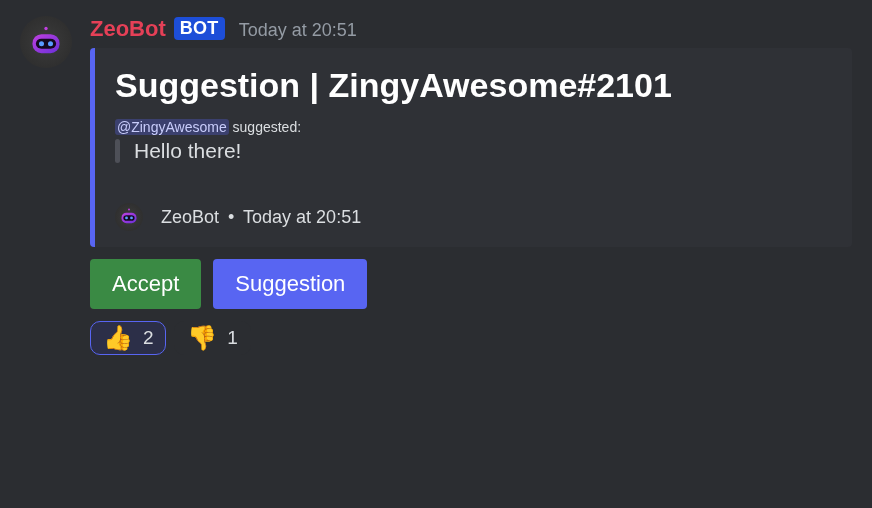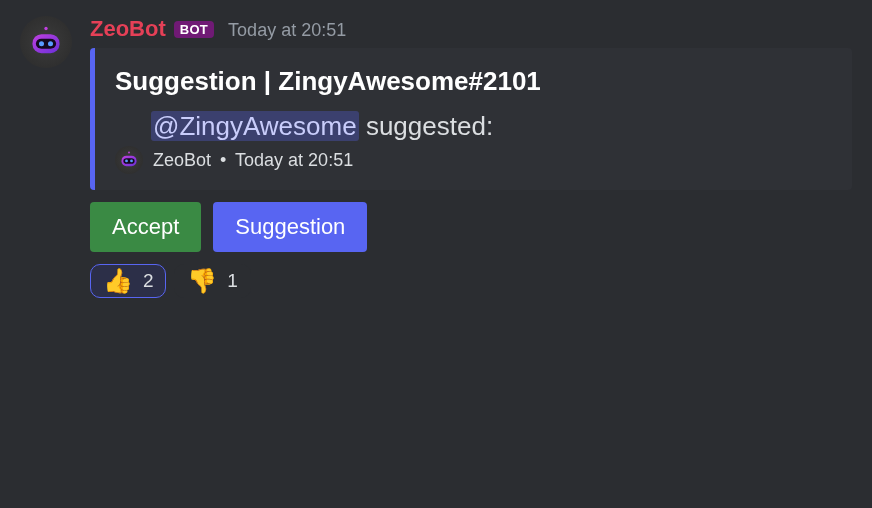--- a/index.html
+++ b/index.html
@@ -37,23 +37,23 @@
     align-items: baseline;
     gap: 8px;
     margin-bottom: 6px;
   }
   .author-name {
     font-size: 22px;
     font-weight: 600;
     color: #e54057;
   }
   .bot-tag {
-    background: #701a75;
+    background: #1d4ed8;
     color: #fff;
-    font-size: 13px;
+    font-size: 18px;
     font-weight: 600;
     padding: 1px 6px;
     border-radius: 4px;
     text-transform: uppercase;
     letter-spacing: 0.3px;
     position: relative;
     top: -2px;
   }
   .timestamp {
     color: #949ba4;
@@ -65,29 +65,28 @@
     background: #2f3136;
     border-radius: 4px;
     padding: 18px 20px 16px 20px;
     display: flex;
     gap: 16px;
     position: relative;
   }
   .embed-main { flex: 1; min-width: 0; }
   .embed-title {
     color: #ffffff;
-    font-size: 26px;
+    font-size: 34px;
     font-weight: 700;
     margin: 0 0 14px 0;
   }
   .embed-desc-line {
-    font-size: 26px;
+    font-size: 14px;
     color: #dbdee1;
     margin-bottom: 4px;
-    margin-left: 36px;
   }
   .mention {
     background: rgba(88,101,242,0.3);
     color: #c9cdfb;
     border-radius: 3px;
     padding: 0 2px;
   }
   .quote-block {
     display: flex;
     margin-top: 2px;
@@ -99,21 +98,22 @@
     margin-right: 14px;
     align-self: stretch;
   }
   .quote-text {
     font-size: 21px;
     color: #dbdee1;
   }
   .embed-footer {
     display: flex;
     align-items: center;
-    gap: 10px;
+    gap: 18px;
+    margin-top: 40px;
   }
   .footer-avatar {
     width: 28px;
     height: 28px;
     border-radius: 50%;
     background: radial-gradient(circle at 50% 50%, #3c3c3c 0%, #2a2a2a 100%);
     display: flex;
     align-items: center;
     justify-content: center;
   }
@@ -227,20 +227,24 @@
       <span class="bot-tag">BOT</span>
       <span class="timestamp">Today at 20:51</span>
     </div>
 
     <div class="embed">
       <div class="embed-main">
         <div class="embed-title">Suggestion | ZingyAwesome#2101</div>
 
         <div class="embed-desc-line">
           <span class="mention">@ZingyAwesome</span><span> suggested:</span>
+        </div>
+        <div class="quote-block">
+          <div class="quote-bar"></div>
+          <div class="quote-text">Hello there!</div>
         </div>
 
         <div class="embed-footer">
           <div class="footer-avatar">
             <svg viewBox="0 0 64 64">
               <defs>
                 <linearGradient id="g2" x1="0" y1="0" x2="1" y2="1">
                   <stop offset="0%" stop-color="#c040e0"></stop>
                   <stop offset="100%" stop-color="#6a30d8"></stop>
                 </linearGradient>

